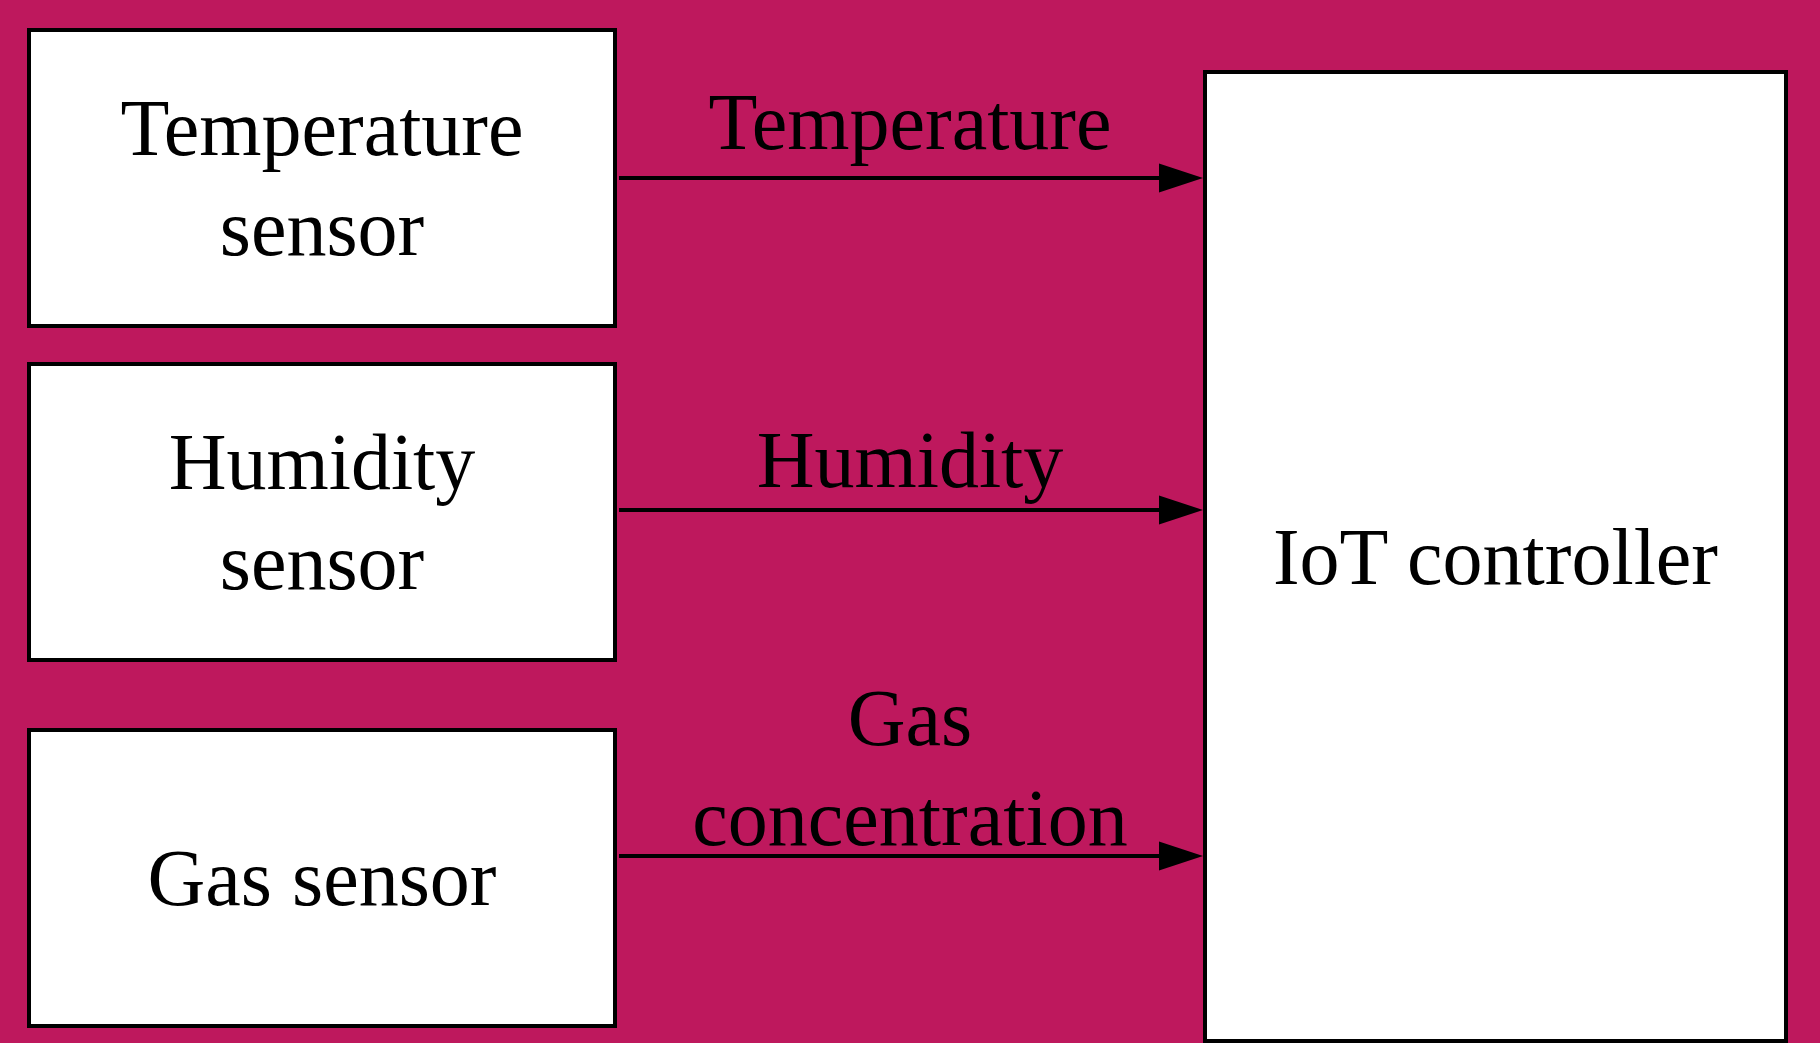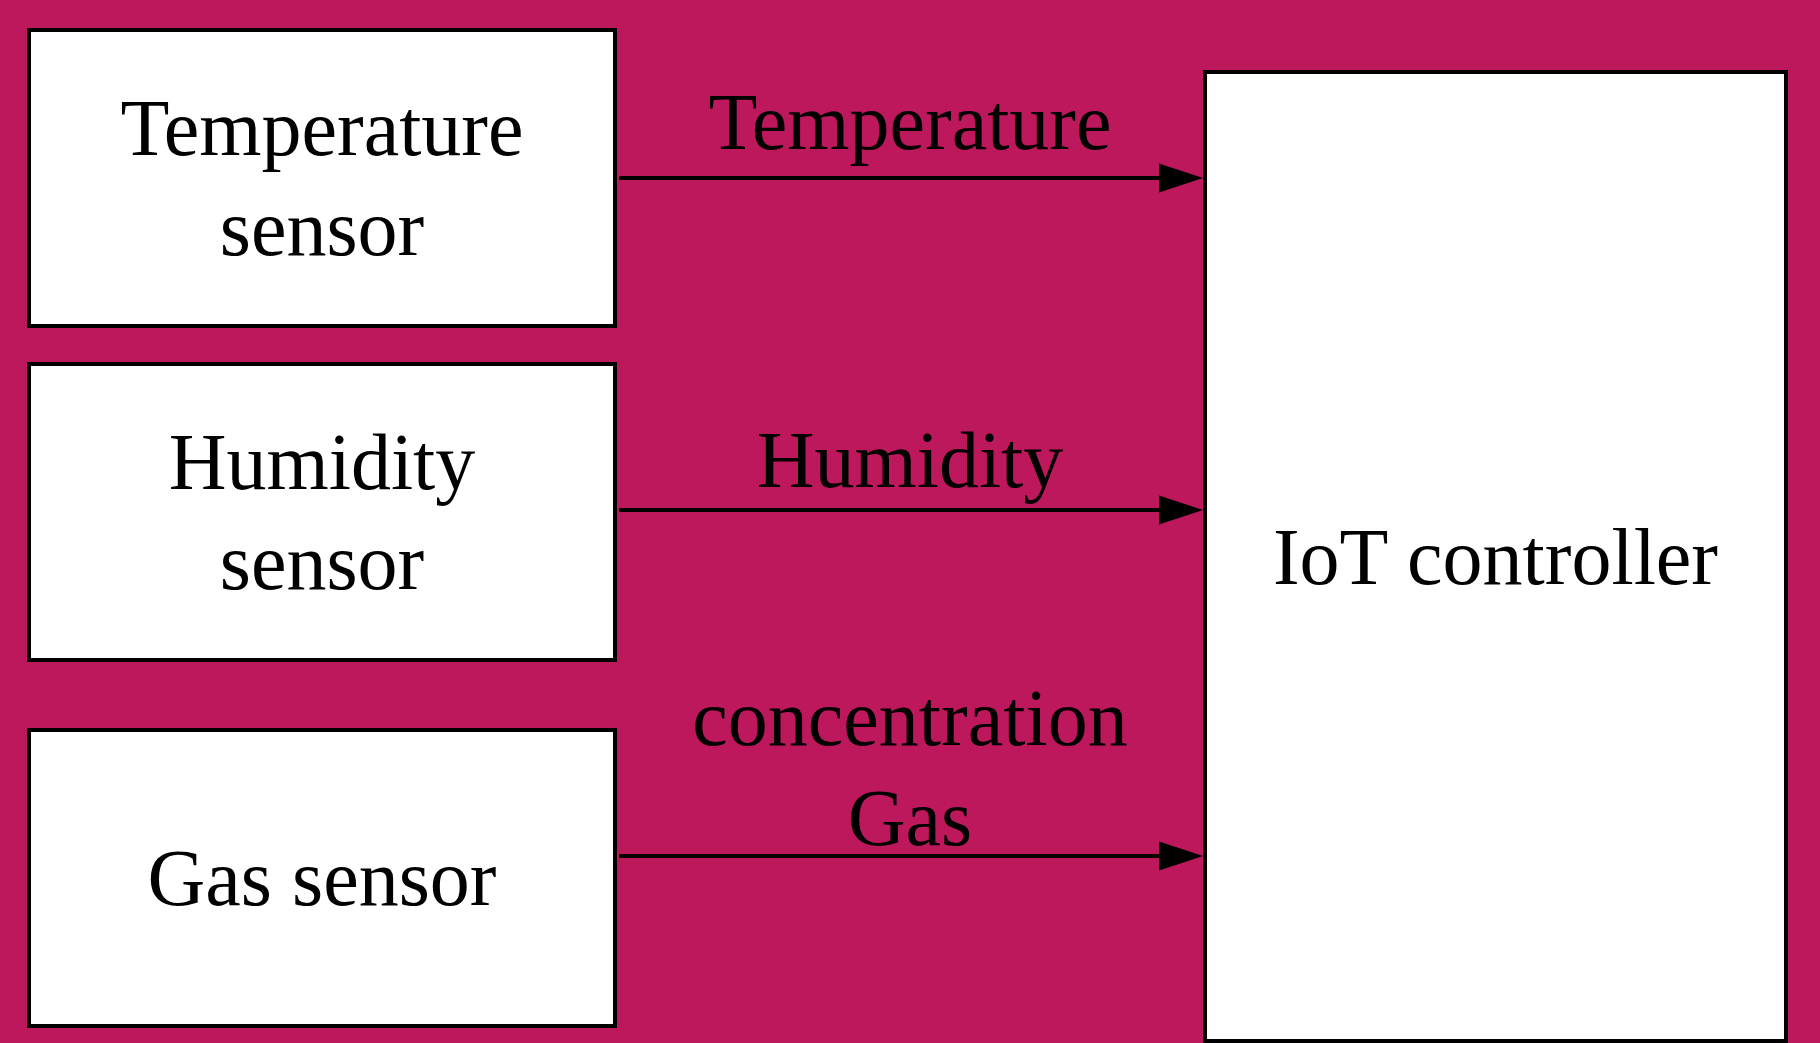--- a/index.html
+++ b/index.html
@@ -104,17 +104,17 @@
 
   <div class="edge-label edge-label-temp">
     <div>Temperature</div>
   </div>
 
   <div class="edge-label edge-label-hum">
     <div>Humidity</div>
   </div>
 
   <div class="edge-label edge-label-gas">
+    <div>Gas</div>
     <div>concentration</div>
-    <div>Gas</div>
   </div>
 
 </div>
 
 </body></html>

